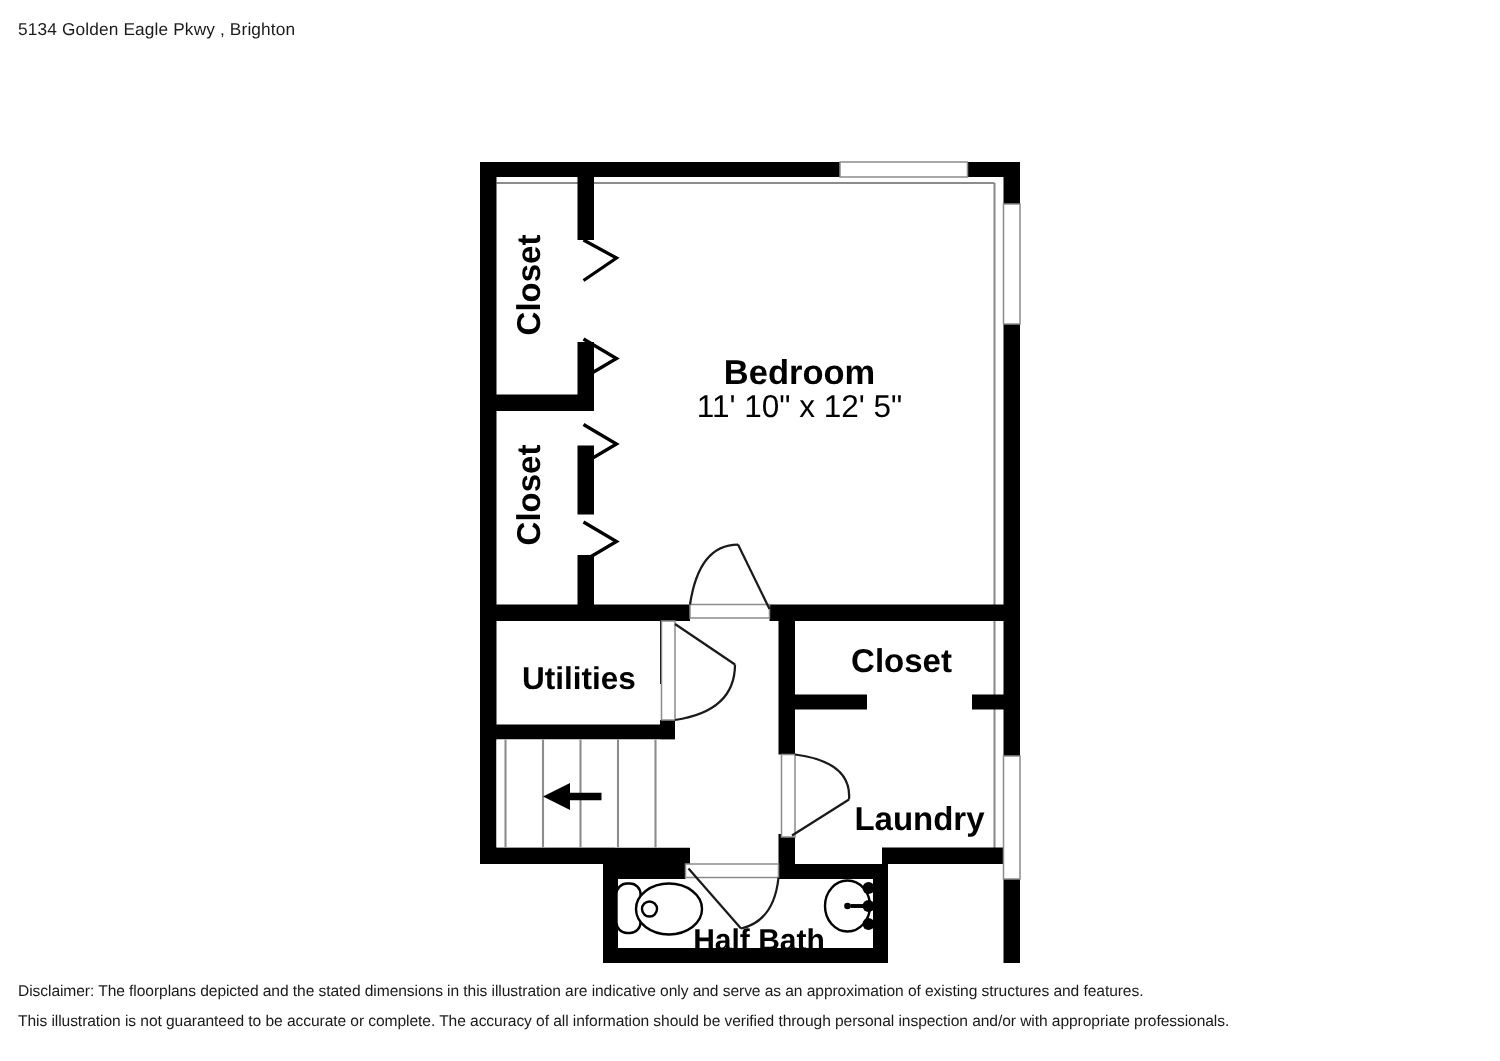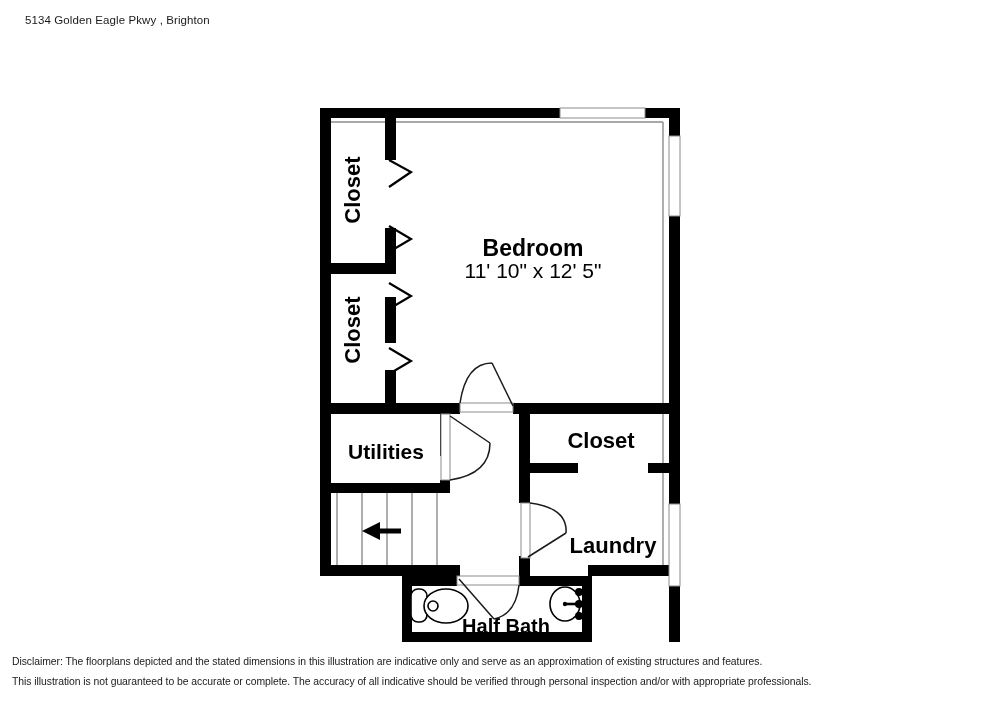--- a/index.html
+++ b/index.html
@@ -14,21 +14,20 @@
     position: relative;
     font-family: "Liberation Sans", sans-serif;
     color: #000000;
     overflow: hidden;
   }
   #header {
     position: absolute;
     left: 12px;
     top: 12px;
     width: 600px;
-    margin-left: 13px;
   }
   .header-line {
     font-size: 11.5px;
     line-height: 17px;
     color: #1a1a1a;
     letter-spacing: 0.1px;
     white-space: pre;
   }
   #plan-wrap {
     position: absolute;
@@ -224,14 +223,14 @@
 
     <text class="room-label" x="506" y="633" font-size="20" text-anchor="middle">Half Bath</text>
 
   </g>
 
 </svg>
 </div>
 
 <div id="footer">
   <div class="footer-line">Disclaimer: The floorplans depicted and the stated dimensions in this illustration are indicative only and serve as an approximation of existing structures and features.</div>
-  <div class="footer-line">This illustration is not guaranteed to be accurate or complete. The accuracy of all indicative should be verified through personal inspection and/or with appropriate professionals.</div>
+  <div class="footer-line">This illustration is not guaranteed to be accurate or complete. The accuracy of all information should be verified through personal inspection and/or with appropriate professionals.</div>
 </div>
 
 </body></html>

